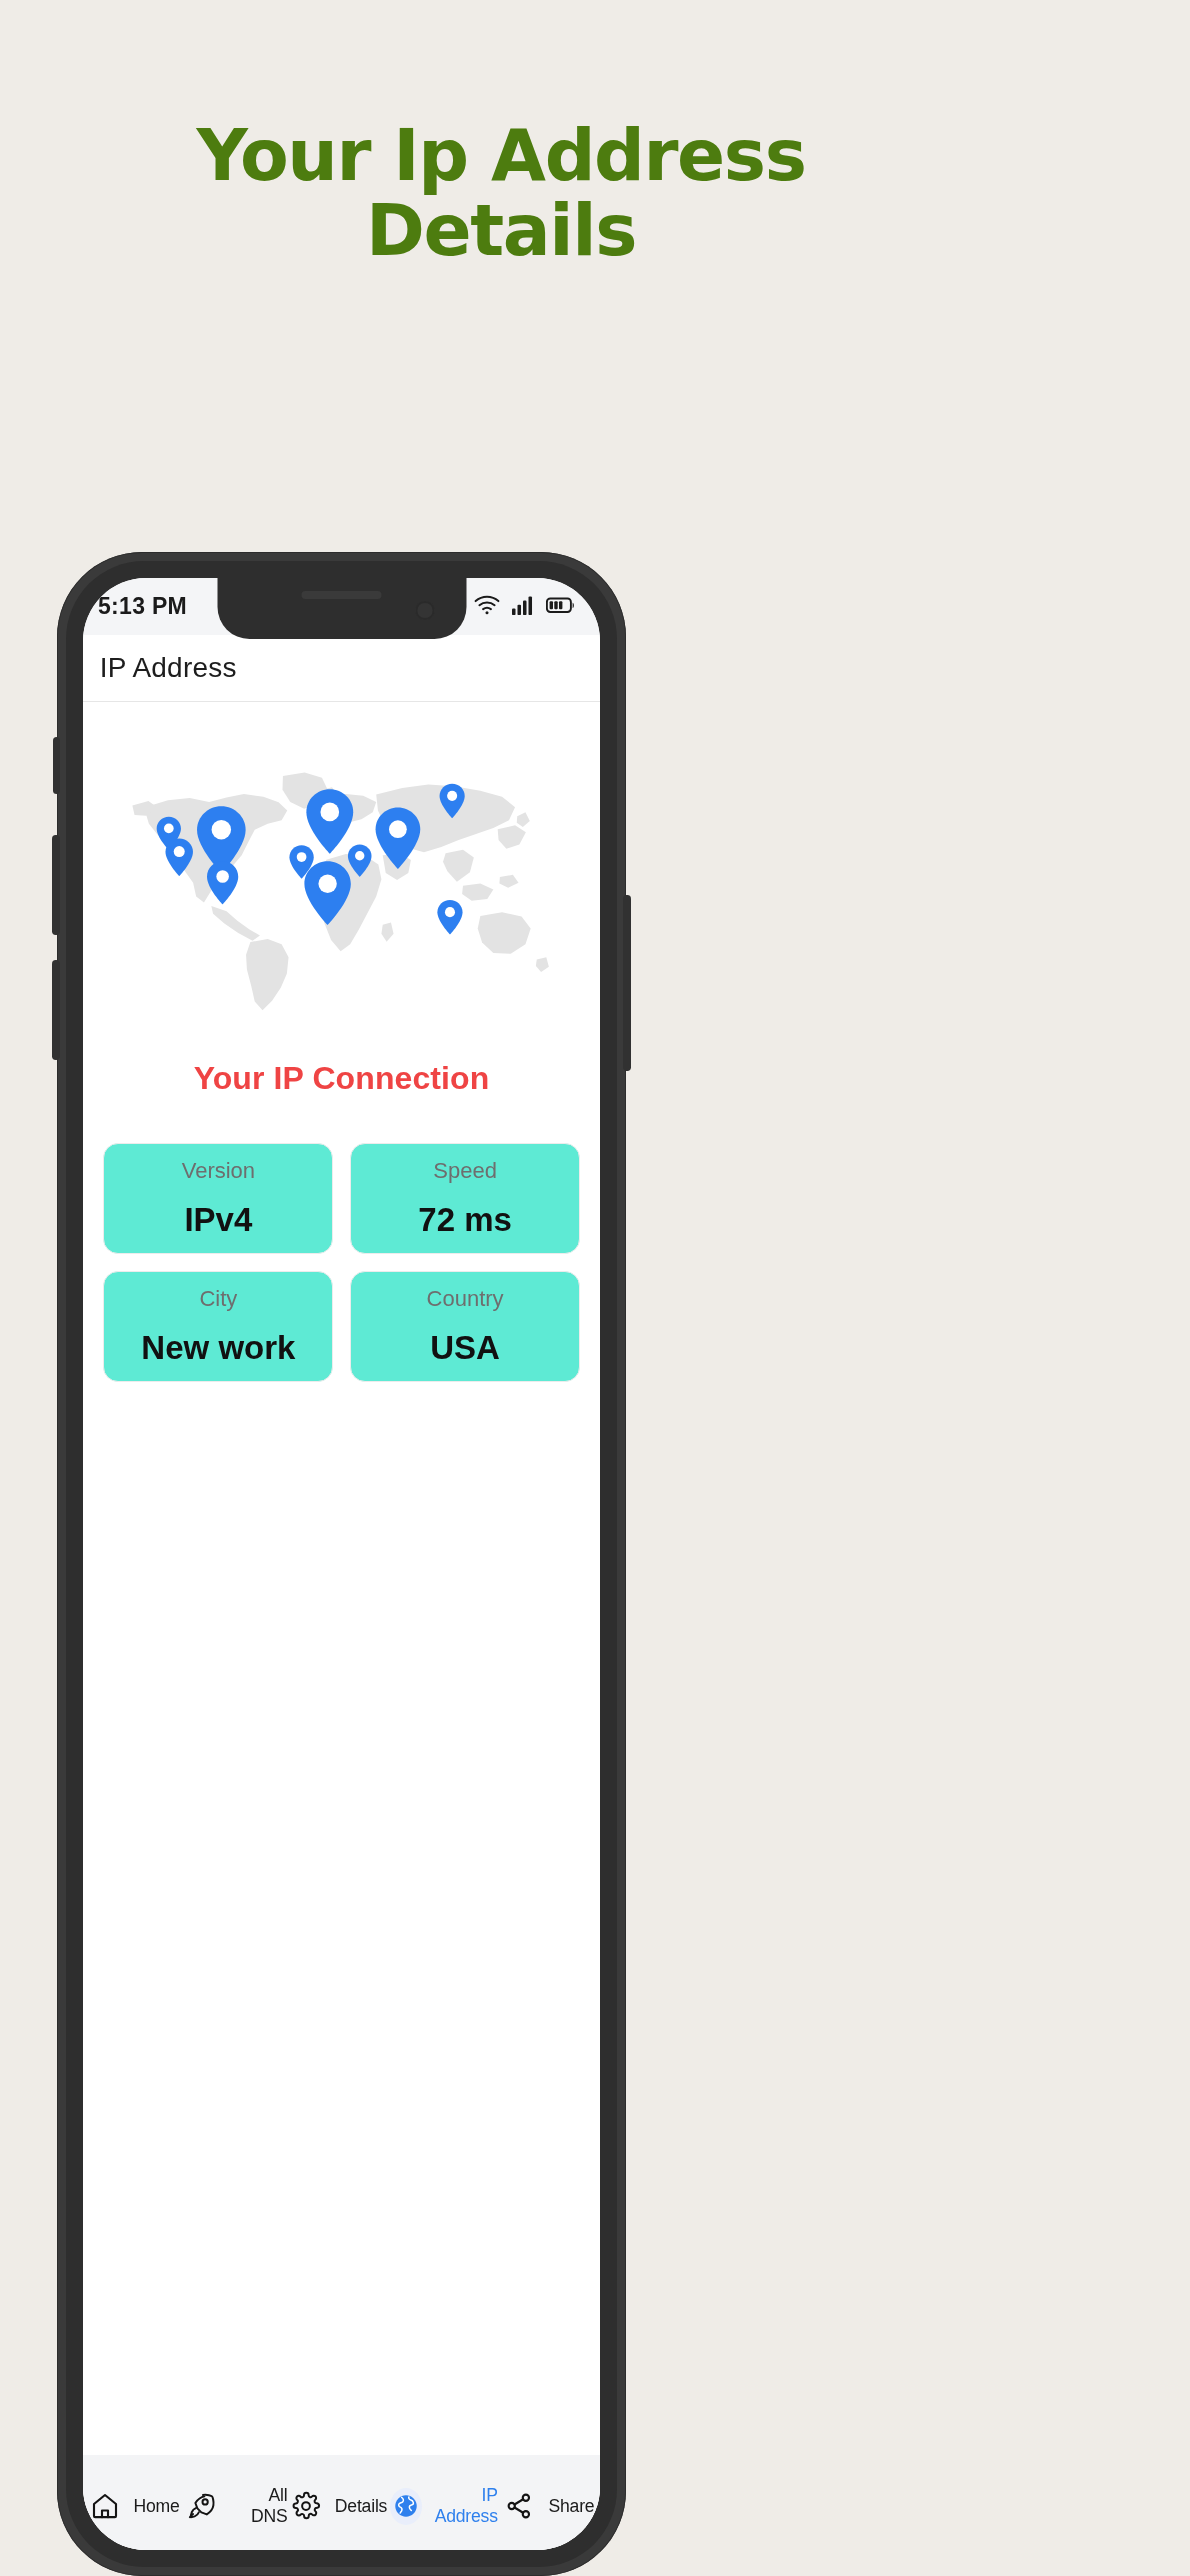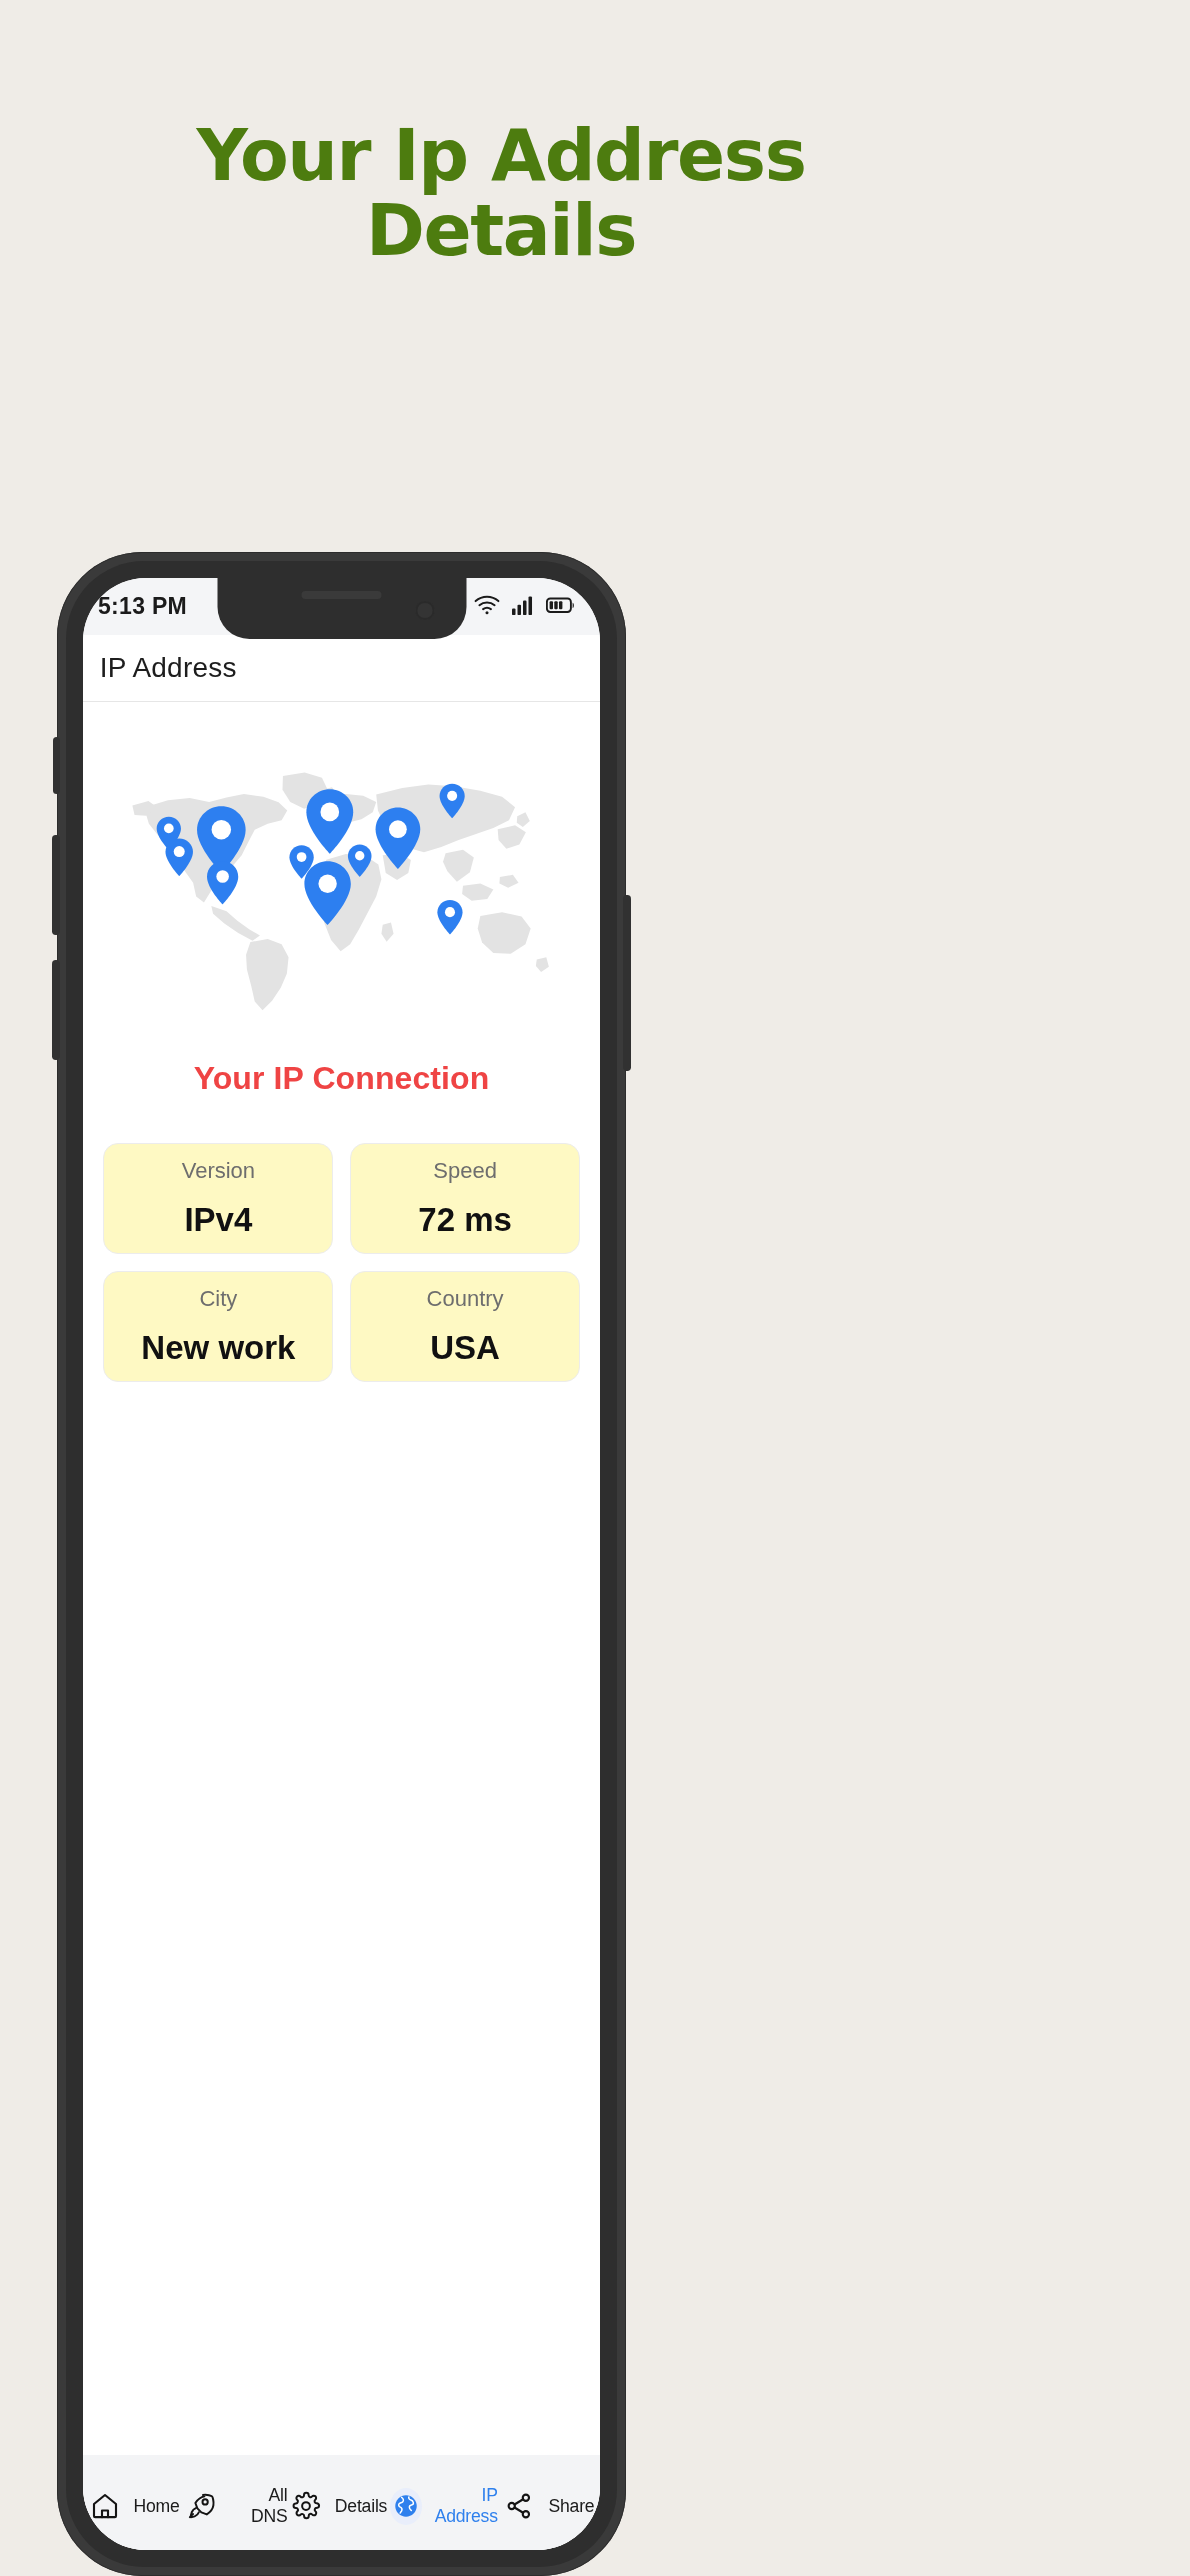--- a/index.html
+++ b/index.html
@@ -121,21 +121,21 @@
     font-size:32px; font-weight:600; color:#ef4444;
     letter-spacing:0.1px;
   }
 
   .cards{
     position:absolute; left:20.4px; top:440px; width:477px;
     display:flex; flex-wrap:wrap; gap:16.7px;
   }
   .card{
     width:230px; height:111px;
-    background:#fef9c3;
+    background:#5eead4;
     border:0.9px solid #ececec;
     border-radius:15px;
     display:flex; flex-direction:column;
     align-items:center; justify-content:center;
     gap:16.7px;
   }
   .card-label{ font-size:22px; color:#6e6e6e; font-weight:400; }
   .card-value{ font-size:33px; color:#111111; font-weight:700; }
 
   

